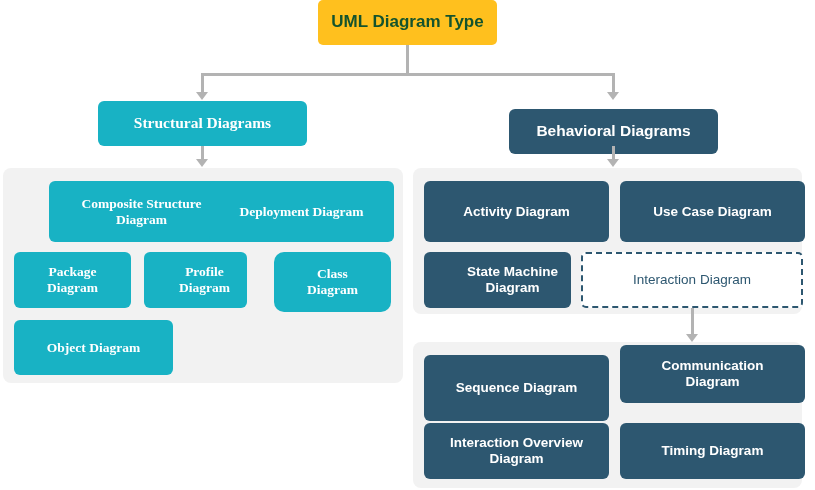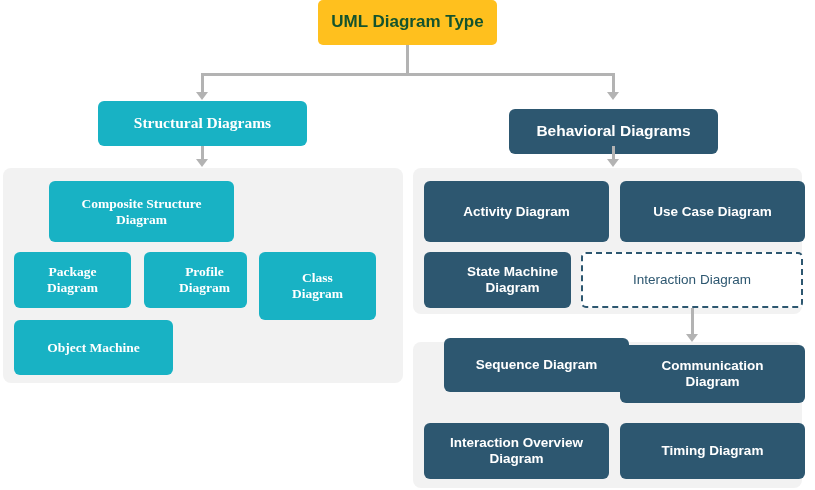--- a/index.html
+++ b/index.html
@@ -114,45 +114,46 @@
 
   <div class="conn-v" style="left:201px; top:146px; height:14px;"></div>
   <div class="conn-arrow" style="left:196px; top:159px;"></div>
   <div class="conn-v" style="left:612px; top:146px; height:14px;"></div>
   <div class="conn-arrow" style="left:607px; top:159px;"></div>
 
   <div class="panel" style="left:3px; top:168px; width:400px; height:215px;"></div>
 
   <div class="node node-teal node-leaf" style="left:14px; top:181px; width:185px; height:61px;margin-left:35px;">Composite Structure
 Diagram</div>
+  <div class="node node-teal node-leaf" style="left:209px; top:181px; width:185px; height:61px;">Deployment Diagram</div>
 
   <div class="node node-teal node-leaf" style="left:14px; top:252px; width:117px; height:56px;">Package
 Diagram</div>
   <div class="node node-teal node-leaf" style="left:144px; top:252px; width:103px; height:56px;padding-left:24px;">Profile
 Diagram</div>
-  <div class="node node-teal node-leaf" style="left:259px; top:252px; width:117px; height:68px;">Class
+  <div class="node node-teal node-leaf" style="left:274px; top:252px; width:117px; height:60px;border-radius:10px;">Class
 Diagram</div>
 
-  <div class="node node-teal node-leaf" style="left:14px; top:320px; width:159px; height:55px;">Object Machine</div>
+  <div class="node node-teal node-leaf" style="left:14px; top:320px; width:159px; height:55px;">Object Diagram</div>
 
   <div class="panel" style="left:413px; top:168px; width:389px; height:146px;"></div>
 
   <div class="node node-slate node-leaf" style="left:424px; top:181px; width:185px; height:61px;">Activity Diagram</div>
   <div class="node node-slate node-leaf" style="left:620px; top:181px; width:185px; height:61px;">Use Case Diagram</div>
 
   <div class="node node-slate node-leaf" style="left:424px; top:252px; width:147px; height:56px;padding-left:36px;">State Machine
 Diagram</div>
   <div class="node node-dashed" style="left:581px; top:252px; width:222px; height:56px;">Interaction Diagram</div>
 
   <div class="conn-v" style="left:691px; top:308px; height:27px;"></div>
   <div class="conn-arrow" style="left:686px; top:334px;"></div>
 
   <div class="panel" style="left:413px; top:342px; width:389px; height:146px;"></div>
 
-  <div class="node node-slate node-leaf" style="left:424px; top:338px; width:185px; height:54px;margin-left:20px;">Sequence Diagram</div>
+  <div class="node node-slate node-leaf" style="left:424px; top:355px; width:185px; height:66px;">Sequence Diagram</div>
   <div class="node node-slate node-leaf" style="left:620px; top:345px; width:185px; height:58px;">Communication
 Diagram</div>
 
   <div class="node node-slate node-leaf" style="left:424px; top:423px; width:185px; height:56px;">Interaction Overview
 Diagram</div>
   <div class="node node-slate node-leaf" style="left:620px; top:423px; width:185px; height:56px;">Timing Diagram</div>
 
 </div>
 
 </body></html>

